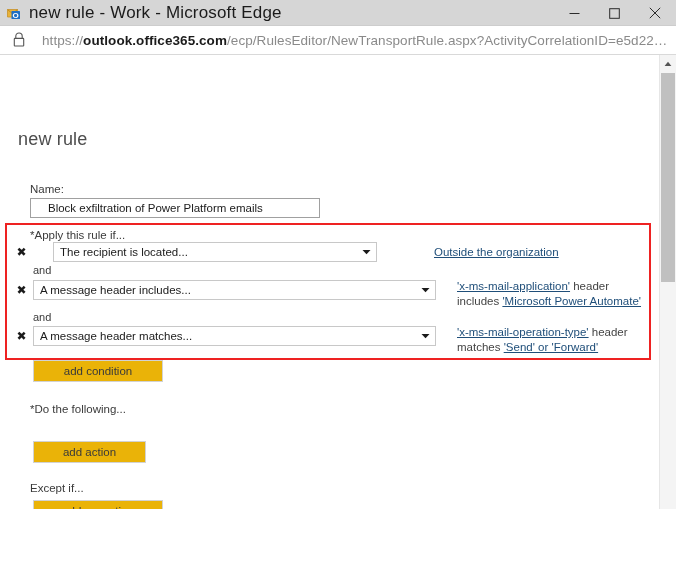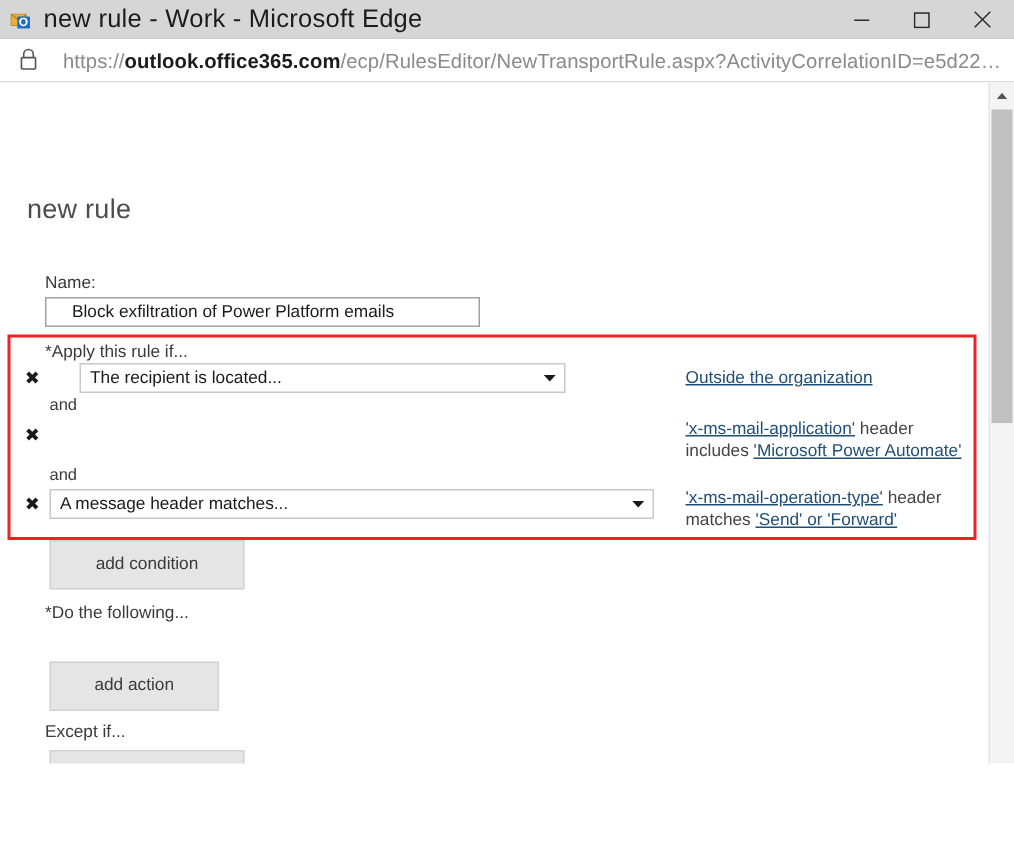--- a/index.html
+++ b/index.html
@@ -187,23 +187,23 @@
 
   .andlabel {
     position: absolute;
     font-size: 11px;
     color: #3a3a3a;
   }
 
   .btn {
     position: absolute;
     box-sizing: border-box;
-    background: #e5e5e5;
+    background: #eab308;
     border: 1px solid #d2d2d2;
-    height: 33px;
+    height: 22px;
     font-family: "Liberation Sans", sans-serif;
     font-size: 11.5px;
     color: #3a3a3a;
     text-align: center;
     line-height: 19px;
     cursor: pointer;
     padding: 0;
   }
 
   .desc {
@@ -334,27 +334,35 @@
 
       <div class="delete-x" style="left:15px; top:187px;">✖</div>
       <div class="select" style="left:33px; top:187px; width:324px;margin-left:20px;">
         <span class="sel-text">The recipient is located...</span>
         <span class="caret">
           <svg width="9" height="6" viewBox="0 0 9 6">
               <path d="M0.5 1 H8.5 L4.5 5.3 Z" fill="#1a1a1a"></path>
             </svg>
         </span>
       </div>
-      <div class="desc" style="left:457px; top:190px;">
+      <div class="desc" style="left:434px; top:190px;">
         <a>Outside the organization</a>
       </div>
 
       <div class="andlabel" style="left:33px; top:209px;">and</div>
 
       <div class="delete-x" style="left:15px; top:225px;">✖</div>
+      <div class="select" style="left:33px; top:225px; width:403px;">
+        <span class="sel-text">A message header includes...</span>
+        <span class="caret">
+          <svg width="9" height="6" viewBox="0 0 9 6">
+              <path d="M0.5 1 H8.5 L4.5 5.3 Z" fill="#1a1a1a"></path>
+            </svg>
+        </span>
+      </div>
       <div class="desc" style="left:457px; top:224px;"><a>'x-ms-mail-application'</a><span class="plain"> header includes </span><a>'Microsoft Power Automate'</a></div>
 
       <div class="andlabel" style="left:33px; top:256px;">and</div>
 
       <div class="delete-x" style="left:15px; top:271px;">✖</div>
       <div class="select" style="left:33px; top:271px; width:403px;">
         <span class="sel-text">A message header matches...</span>
         <span class="caret">
           <svg width="9" height="6" viewBox="0 0 9 6">
               <path d="M0.5 1 H8.5 L4.5 5.3 Z" fill="#1a1a1a"></path>

